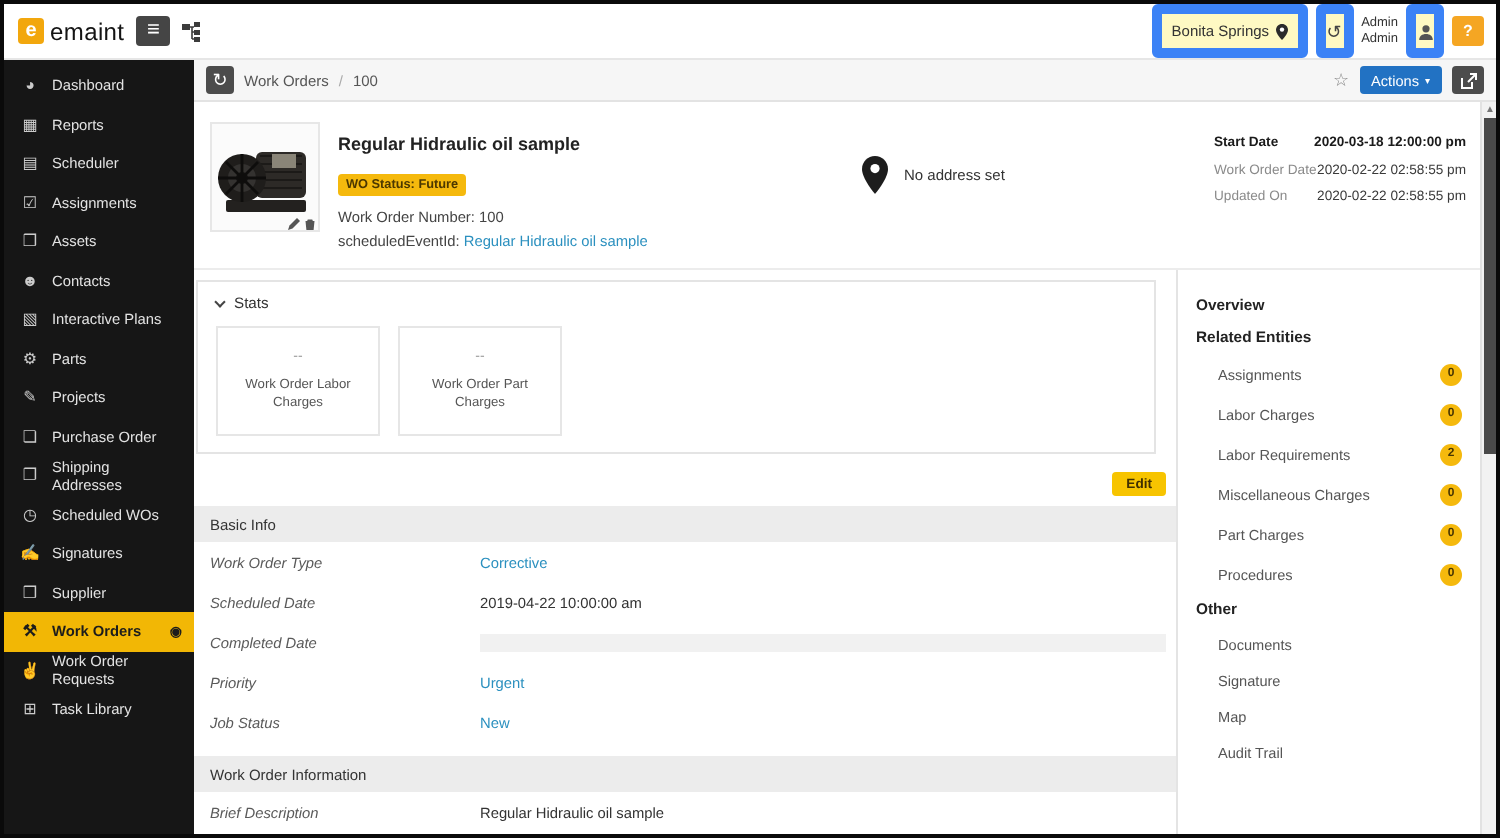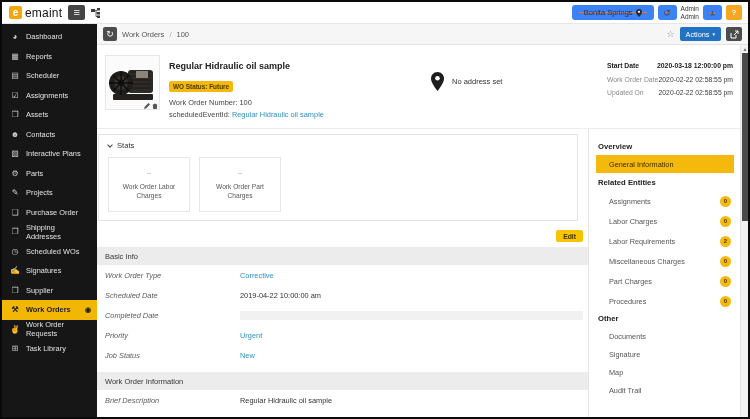--- a/index.html
+++ b/index.html
@@ -9,21 +9,21 @@
 
   
   .topbar { flex:0 0 22px; display:flex; align-items:center; justify-content:space-between; padding:0 6px 0 7px; background:#fff; border-bottom:1px solid #e6e6e6; }
   .topbar-left { display:flex; align-items:center; gap:6px; }
   .logo { display:flex; align-items:center; gap:3px; }
   .logo-mark { width:13px; height:13px; background:#f2a70d; color:#fff; border-radius:2px; font-size:10px; font-weight:bold; display:inline-flex; align-items:center; justify-content:center; }
   .logo-text { font-size:12px; font-weight:normal; color:#141414; letter-spacing:.2px; }
   .menu-btn { width:17px; height:15px; background:#454545; color:#fff; border:none; border-radius:2px; font-size:11px; line-height:1; display:flex; align-items:center; justify-content:center; cursor:pointer; }
   .switch-btn { background:none; border:none; padding:0; display:flex; cursor:pointer; }
   .topbar-right { display:flex; align-items:center; gap:4px; }
-  .chip-btn { border:7px solid #3b82f6; background:#f97316; border-radius:3px; height:15px; display:flex; align-items:center; gap:3px; font-size:7.5px; color:#333; padding:0 5px; cursor:pointer; }
+  .chip-btn { border:5px solid #3b82f6; background:#fef9c3; border-radius:3px; height:27px; display:flex; align-items:center; gap:3px; font-size:7.5px; color:#333; padding:0 5px; cursor:pointer; }
   .icon-chip { width:19px; justify-content:center; padding:0; font-size:9px; color:#444; }
   .user-name { font-size:6.5px; line-height:1.2; color:#333; text-align:right; }
   .help-btn { width:16px; height:15px; background:#f5a623; color:#fff; border:none; border-radius:2px; font-size:8px; font-weight:bold; cursor:pointer; }
 
   
   .body-row { flex:1; display:flex; min-height:0; }
 
   
   .sidebar { flex:0 0 95px; background:#161616; padding-top:3px; overflow:hidden; }
   .side-item { height:19.5px; display:flex; align-items:center; gap:6px; padding:0 6px 0 8px; font-size:7.4px; color:#e3e3e3; cursor:pointer; }
@@ -356,23 +356,20 @@
                 <div class="info-row row-top">
                   <span class="info-label">Work Description</span>
 
                 </div>
               </div>
 
             </div>
 
             <aside class="right-panel">
               <div class="rp-header">Overview</div>
-              <div class="rp-item selected">
-                <span>General Information</span>
-              </div>
               <div class="rp-header">Related Entities</div>
               <div class="rp-item">
                   <span>Assignments</span>
                   <span class="rp-badge">0</span>
                 </div>
               <div class="rp-item">
                   <span>Labor Charges</span>
                   <span class="rp-badge">0</span>
                 </div>
               <div class="rp-item">

